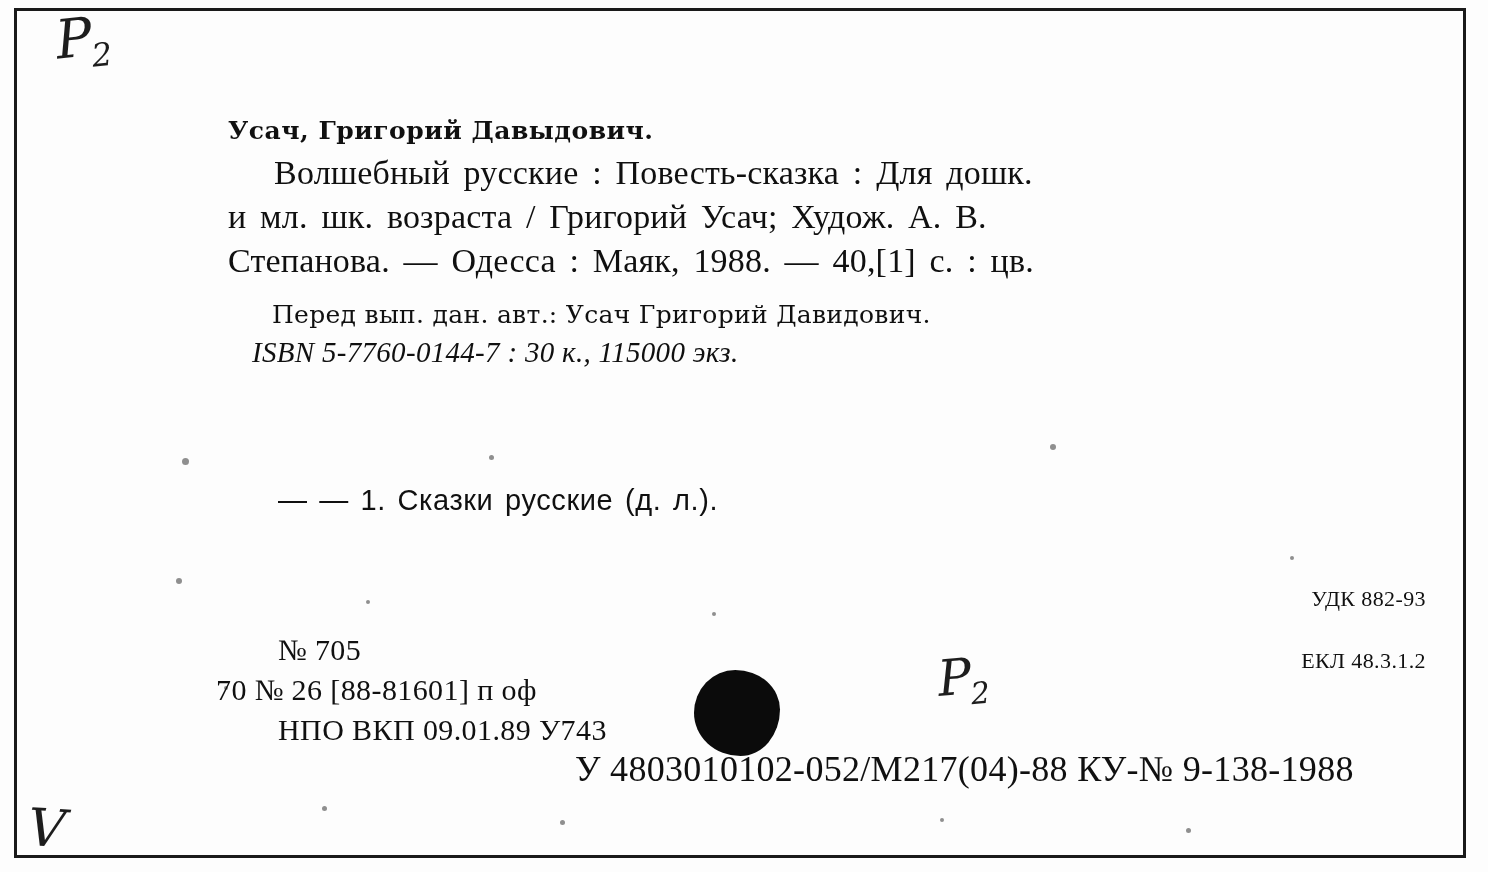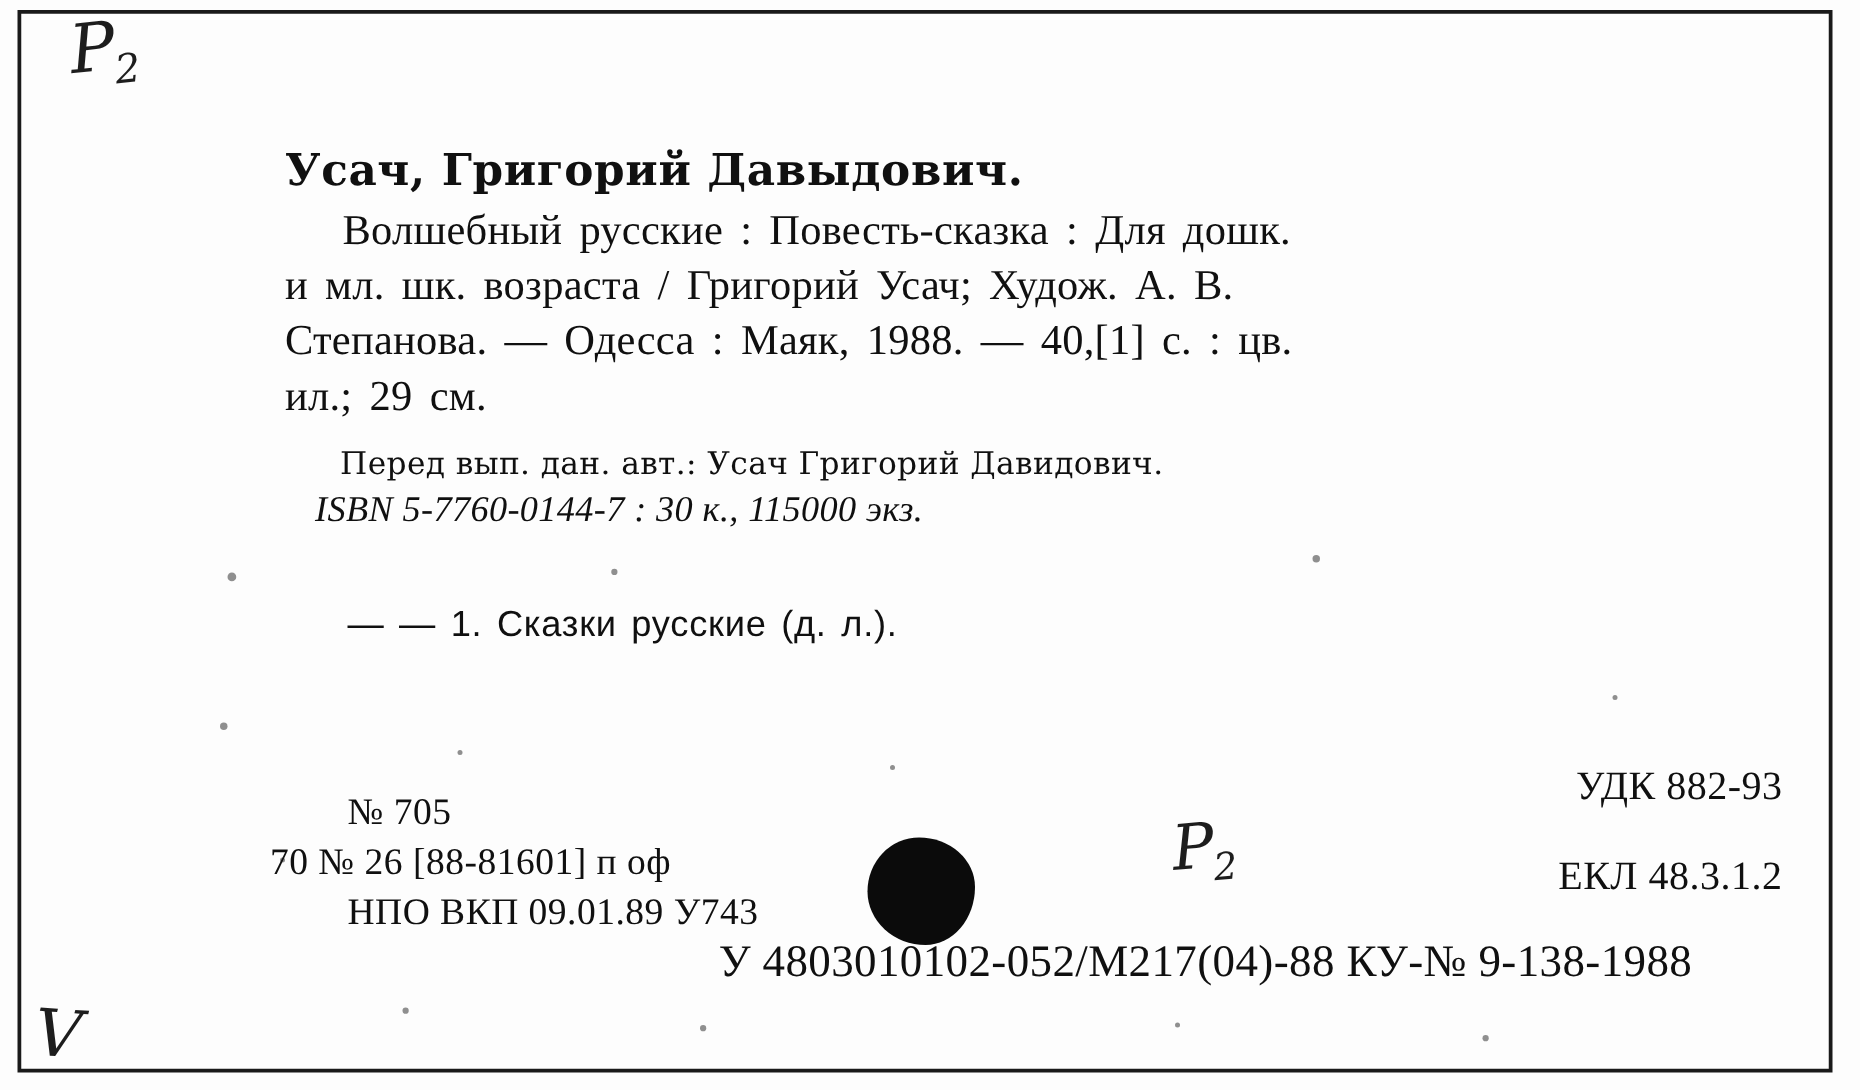--- a/index.html
+++ b/index.html
@@ -69,21 +69,21 @@
   
   .bib {
     position: absolute;
     left: 228px;
     top: 116px;
     width: 1190px;
   }
   .author {
     font-family: "DejaVu Serif", serif;
     font-weight: bold;
-    font-size: 35px;
+    font-size: 25px;
     letter-spacing: 0.5px;
     margin-bottom: 6px;
   }
   .title-block {
     font-size: 34px;
     line-height: 1.30;
     letter-spacing: 0.2px;
     word-spacing: 5px;
   }
   .title-block .indent {
@@ -124,23 +124,23 @@
     line-height: 1.33;
     letter-spacing: 0.4px;
   }
   .imprint .r1 { padding-left: 62px; }
   .imprint .r2 { padding-left: 0px; }
   .imprint .r3 { padding-left: 62px; }
   
   .class-right {
     position: absolute;
     right: 62px;
-    top: 612px;
+    top: 588px;
     text-align: right;
-    font-size: 32px;
+    font-size: 22px;
     line-height: 1.0;
     letter-spacing: 0.4px;
   }
   .class-right .udk { margin-bottom: 40px; }
   
   .footline {
     position: absolute;
     left: 575px;
     top: 748px;
     font-size: 36px;
@@ -188,21 +188,20 @@
   <div class="hand" id="hand-mid"><span>P</span><span class="sub">2</span></div>
 
   <div class="hand" id="hand-bottom">V</div>
 
   <div class="bib">
     <div class="author">Усач, Григорий Давыдович.</div>
     <div class="title-block">
       <span class="indent"></span><span>Волшебный русские : Повесть-сказка : Для дошк.</span><br>
       <span>и мл. шк. возраста / Григорий Усач; Худож. А. В.</span><br>
       <span>Степанова. — Одесса : Маяк, 1988. — 40,[1] с. : цв.</span><br>
-      <span>ил.; 29 см.</span>
     </div>
     <div class="notes">
       <div class="line1">Перед вып. дан. авт.: Усач Григорий Давидович.</div>
       <div class="line2">ISBN 5-7760-0144-7 : 30 к., 115000 экз.</div>
     </div>
   </div>
 
   <div class="subject">— — 1. Сказки русские (д. л.).</div>
 
   <div class="imprint">

